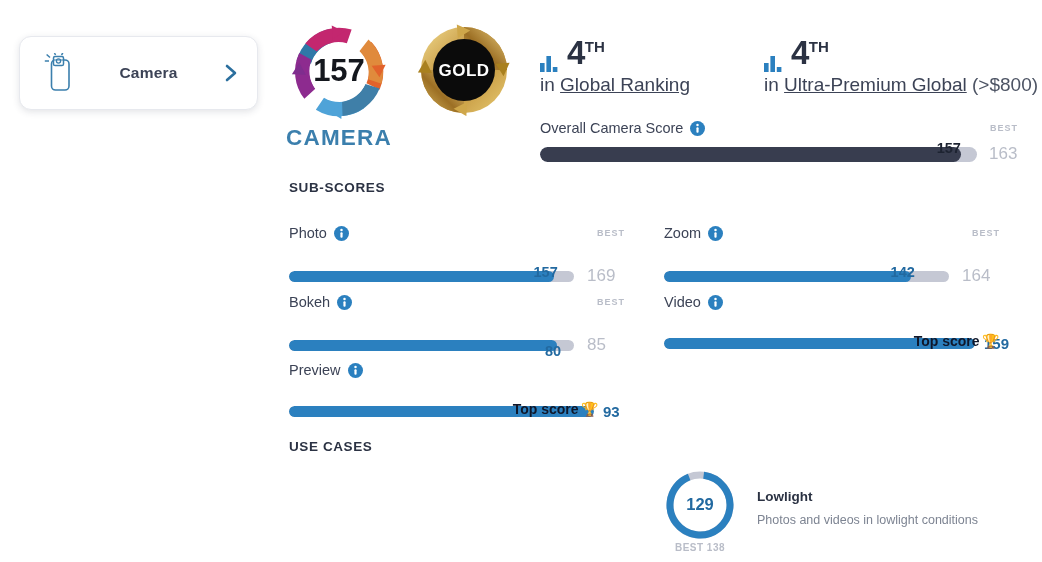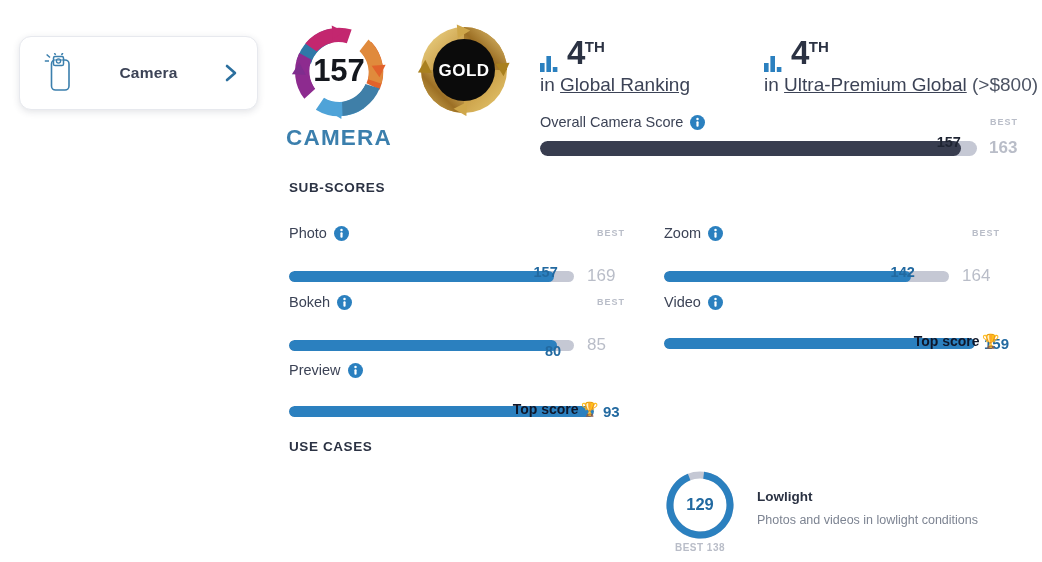--- a/index.html
+++ b/index.html
@@ -124,21 +124,21 @@
     color: #3c4356;
     text-decoration: underline;
     font-weight: 500;
   }
   .rank-sub .paren { color: #4d5464; }
 
   
   .overall {
     position: absolute;
     left: 540px;
-    top: 114px;
+    top: 120px;
     width: 478px;
   }
   .overall-head {
     display: flex;
     align-items: center;
     justify-content: space-between;
   }
   .overall-title {
     display: flex;
     align-items: center;
@@ -166,21 +166,21 @@
   }
   .overall-fill {
     position: absolute;
     left: 0; top: 0; bottom: 0;
     background: #383d4f;
     border-radius: 8px;
   }
   .overall-best {
     font-size: 17px;
     color: #b9bdc8;
-    font-weight: bold;
+    font-weight: normal;
     margin-left: 12px;
   }
   .overall-val {
     position: absolute;
     top: 20px;
     font-size: 14.5px;
     font-weight: bold;
     color: #1d2331;
     transform: translateX(-100%);
   }

